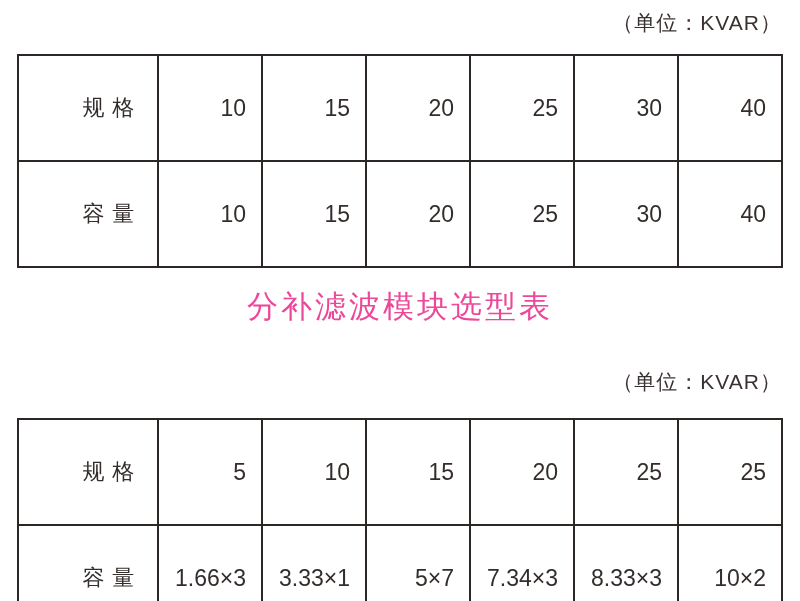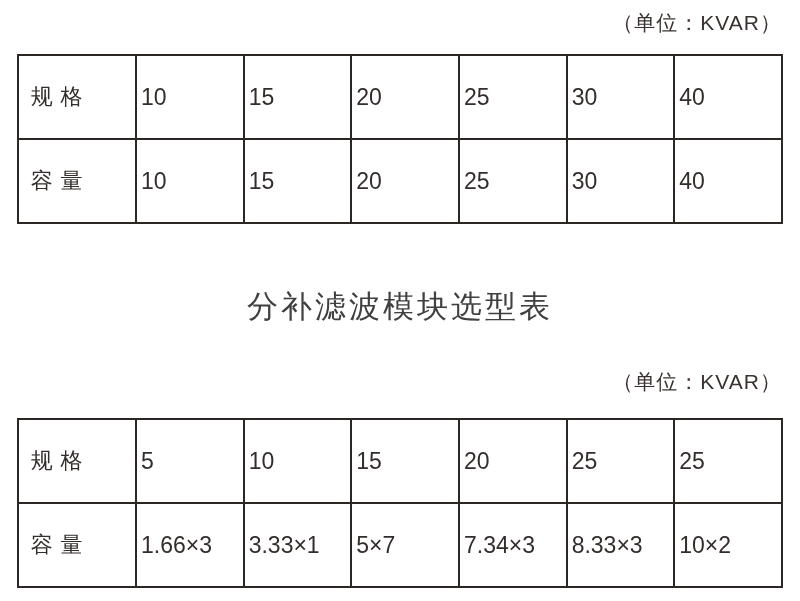--- a/index.html
+++ b/index.html
@@ -44,40 +44,40 @@
   .unit-mid { top: 368px; }
   .section-title {
     position: absolute;
     top: 286px;
     left: 0;
     width: 100%;
     text-align: center;
     font-size: 31px;
     font-weight: 500;
     letter-spacing: 3px;
-    color: #404040;
+    color: #ec4899;
   }
   table.spec {
     position: absolute;
     left: 17px;
     width: 766px;
     border-collapse: collapse;
     table-layout: fixed;
     background: #ffffff;
   }
   .table-top { top: 54px; }
   .table-bottom { top: 418px; }
   table.spec td {
     border: 2px solid #2c2624;
     height: 74px;
-    text-align: left;
+    text-align: right;
     vertical-align: middle;
     font-size: 23px;
     color: #332d2b;
-    padding: 4px;
+    padding: 15px;
   }
   table.spec td.hdr {
     width: 108px;
     font-size: 22px;
     letter-spacing: 0.35em;
     text-indent: 0.35em;
   }
 </style>
 </head>
 <body>

